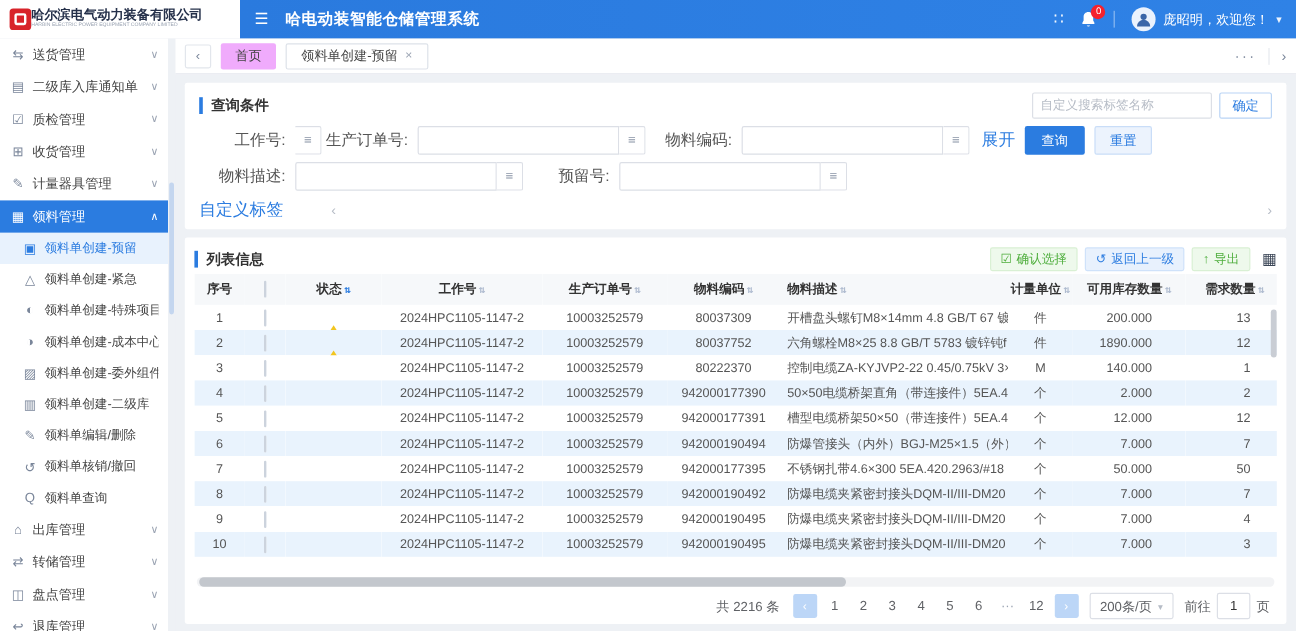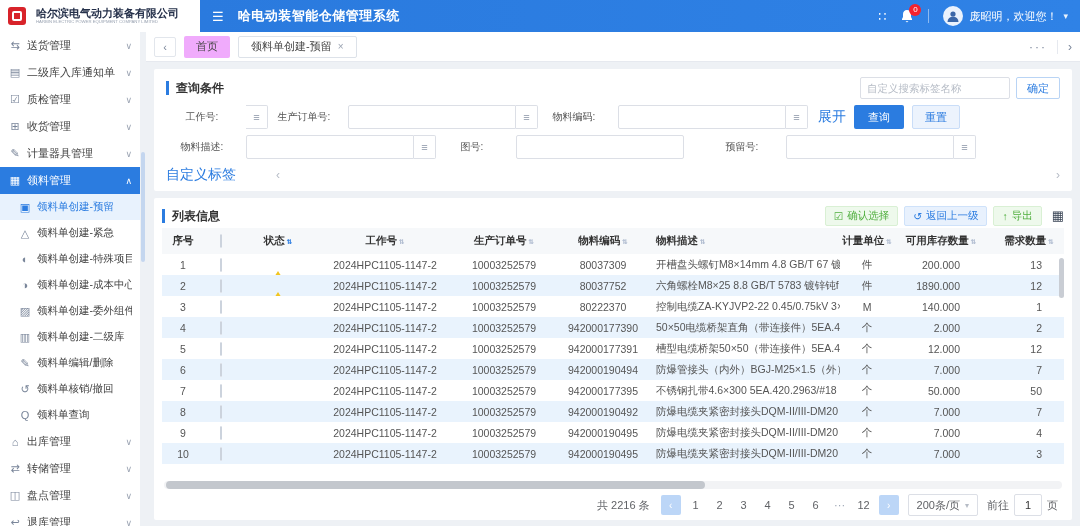--- a/index.html
+++ b/index.html
@@ -2,21 +2,21 @@
 <html><head>
 <meta charset="utf-8">
 <style>
   * { margin:0; padding:0; box-sizing:border-box; }
   html,body { width:1080px; height:526px; overflow:hidden; }
   body { font-family:"Liberation Sans","DejaVu Sans",sans-serif; font-size:12px; color:#333; background:#eef1f5; }
   .app { width:1080px; height:526px; display:flex; flex-direction:column; }
 
   
   .topbar { height:32px; flex-shrink:0; display:flex; }
-  .logo-zone { width:200px; background:#fff; display:flex; align-items:center; gap:10px; padding:0 8px; }
+  .logo-zone { width:200px; background:#fff; display:flex; align-items:center; gap:0; padding:0 8px; }
   .logo-mark { width:18px; height:18px; background:#d8232a; border-radius:3px; position:relative; flex-shrink:0; }
   .logo-mark::after { content:""; position:absolute; left:4px; top:4px; right:4px; bottom:4px; border:2px solid #fff; border-radius:2px; }
   .logo-text { display:flex; flex-direction:column; line-height:1.05; }
   .logo-cn { font-size:11px; font-weight:bold; color:#25304a; white-space:nowrap; }
   .logo-en { font-size:5px; color:#9aa3b2; white-space:nowrap; transform:scale(.85); transform-origin:left; }
   .bluebar { flex:1; background:linear-gradient(90deg,#2a7ade,#2f82e6); display:flex; align-items:center; color:#fff; padding:0 12px; }
   .toggle-icon { font-size:13px; margin-right:14px; cursor:pointer; }
   .app-title { font-size:13px; font-weight:bold; letter-spacing:.5px; }
   .topbar-right { margin-left:auto; display:flex; align-items:center; gap:14px; }
   .fs-icon { font-size:13px; opacity:.95; cursor:pointer; }
@@ -61,21 +61,21 @@
   
   .q-card { padding:7px 12px 6px 12px; flex-shrink:0; }
   .q-head { display:flex; align-items:center; justify-content:space-between; height:24px; }
   .sec-title { font-size:12px; font-weight:bold; color:#333; padding-left:7px; border-left:3px solid #2b7ce0; line-height:14px; }
   .tag-search { display:flex; align-items:center; gap:6px; }
   .tag-input { width:150px; height:22px; border:1px solid #dcdfe6; border-radius:2px; padding:0 6px; font-size:10.5px; color:#333; }
   .tag-input::placeholder { color:#b6bcc6; }
   .btn-outline { height:22px; padding:0 10px; background:#fff; border:1px solid #b9d4f5; color:#2b7ce0; border-radius:2px; font-size:11px; cursor:pointer; }
   .q-form { display:flex; flex-wrap:wrap; align-items:center; margin-top:2px; }
   .field { display:flex; align-items:center; margin:3px 0; }
-  .field label { width:80px; text-align:center; padding-right:8px; color:#555; font-size:10px; white-space:nowrap; }
+  .field label { width:80px; text-align:right; padding-right:8px; color:#555; font-size:13px; white-space:nowrap; }
   .inp { width:168px; height:24px; border:1px solid #dcdfe6; border-radius:2px 0 0 2px; padding:0 6px; font-size:11px; color:#333; }
   .inp.no-addon { border-radius:2px; }
   .addon { width:22px; height:24px; border:1px solid #dcdfe6; border-left:none; border-radius:0 2px 2px 0; display:flex; align-items:center; justify-content:center; color:#8a94a6; font-size:11px; background:#fff; cursor:pointer; }
   .addon-ph { width:22px; }
   .q-btns { display:flex; align-items:center; gap:8px; margin-left:10px; }
   .link { color:#2b7ce0; font-size:14px; cursor:pointer; text-decoration:none; }
   .btn-primary { height:24px; padding:0 14px; background:#2b7ce0; color:#fff; border:none; border-radius:2px; font-size:11px; cursor:pointer; }
   .btn-light { height:24px; padding:0 12px; background:#ecf3fd; color:#2b7ce0; border:1px solid #c9ddf8; border-radius:2px; font-size:11px; cursor:pointer; }
   .tag-row { display:flex; align-items:center; margin-top:3px; height:20px; }
   .tag-row .arr { color:#b6bcc6; margin-left:40px; cursor:pointer; }
@@ -298,25 +298,20 @@
                 <button class="btn-primary">查询</button>
                 <button class="btn-light">重置</button>
               </span>
               <span style="flex-basis: 100%;"></span>
               <span class="field">
                 <label>物料描述:</label>
                 <input class="inp" style="">
                 <span class="addon">≡</span>
               </span>
               <span class="field">
-                <label>图号:</label>
-                <input class="inp no-addon" style="">
-                <span class="addon-ph"></span>
-              </span>
-              <span class="field">
                 <label>预留号:</label>
                 <input class="inp" style="">
                 <span class="addon">≡</span>
               </span>
             </div>
           <div class="tag-row">
             <a class="link">自定义标签</a>
             <span class="arr">‹</span>
             <span class="arr-r">›</span>
           </div>

